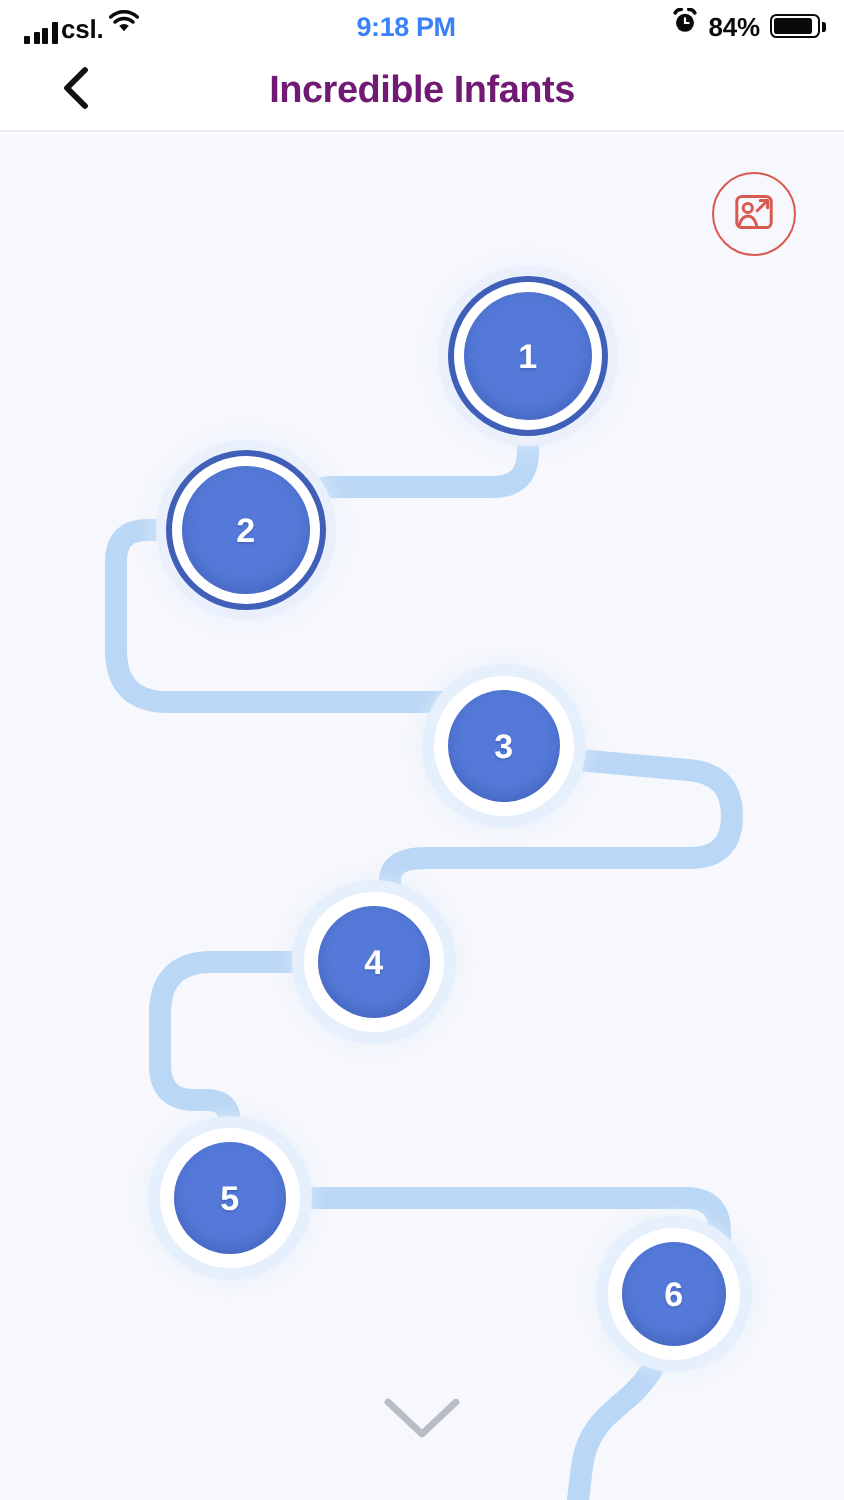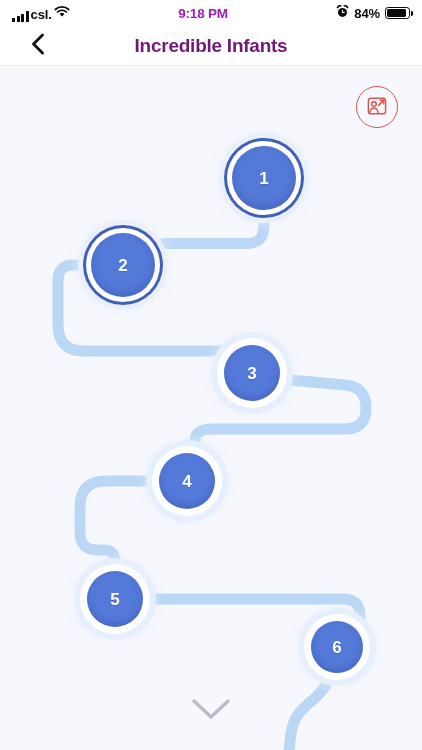--- a/index.html
+++ b/index.html
@@ -14,21 +14,21 @@
   
   .statusbar {
     position:absolute; top:0; left:0; width:422px; height:26px;
     display:flex; align-items:center; background:#ffffff; z-index:40;
     padding:0 12px;
   }
   .sb-left { display:flex; align-items:flex-end; gap:2px; flex:0 0 auto; }
   .sb-center { flex:1; display:flex; justify-content:center; align-items:center; }
   .sb-right { display:flex; align-items:center; gap:5px; flex:0 0 auto; }
   .sb-text { font-size:13px; font-weight:600; color:#0a0a0a; letter-spacing:-0.1px; }
-  .sb-time { font-size:13.5px; font-weight:700; color:#a21caf; letter-spacing:-0.2px; }
+  .sb-time { font-size:13.5px; font-weight:700; color:#3b82f6; letter-spacing:-0.2px; }
   .bars { display:flex; align-items:flex-end; gap:1.5px; height:11px; }
   .bars i { display:block; width:3px; background:#0a0a0a; border-radius:0.5px; }
   .bars i:nth-child(1){ height:4px; }
   .bars i:nth-child(2){ height:6px; }
   .bars i:nth-child(3){ height:8.5px; }
   .bars i:nth-child(4){ height:11px; }
   .wifi { display:block; }
   .alarm { display:block; }
   .batt {
     position:relative; width:25px; height:12px;

